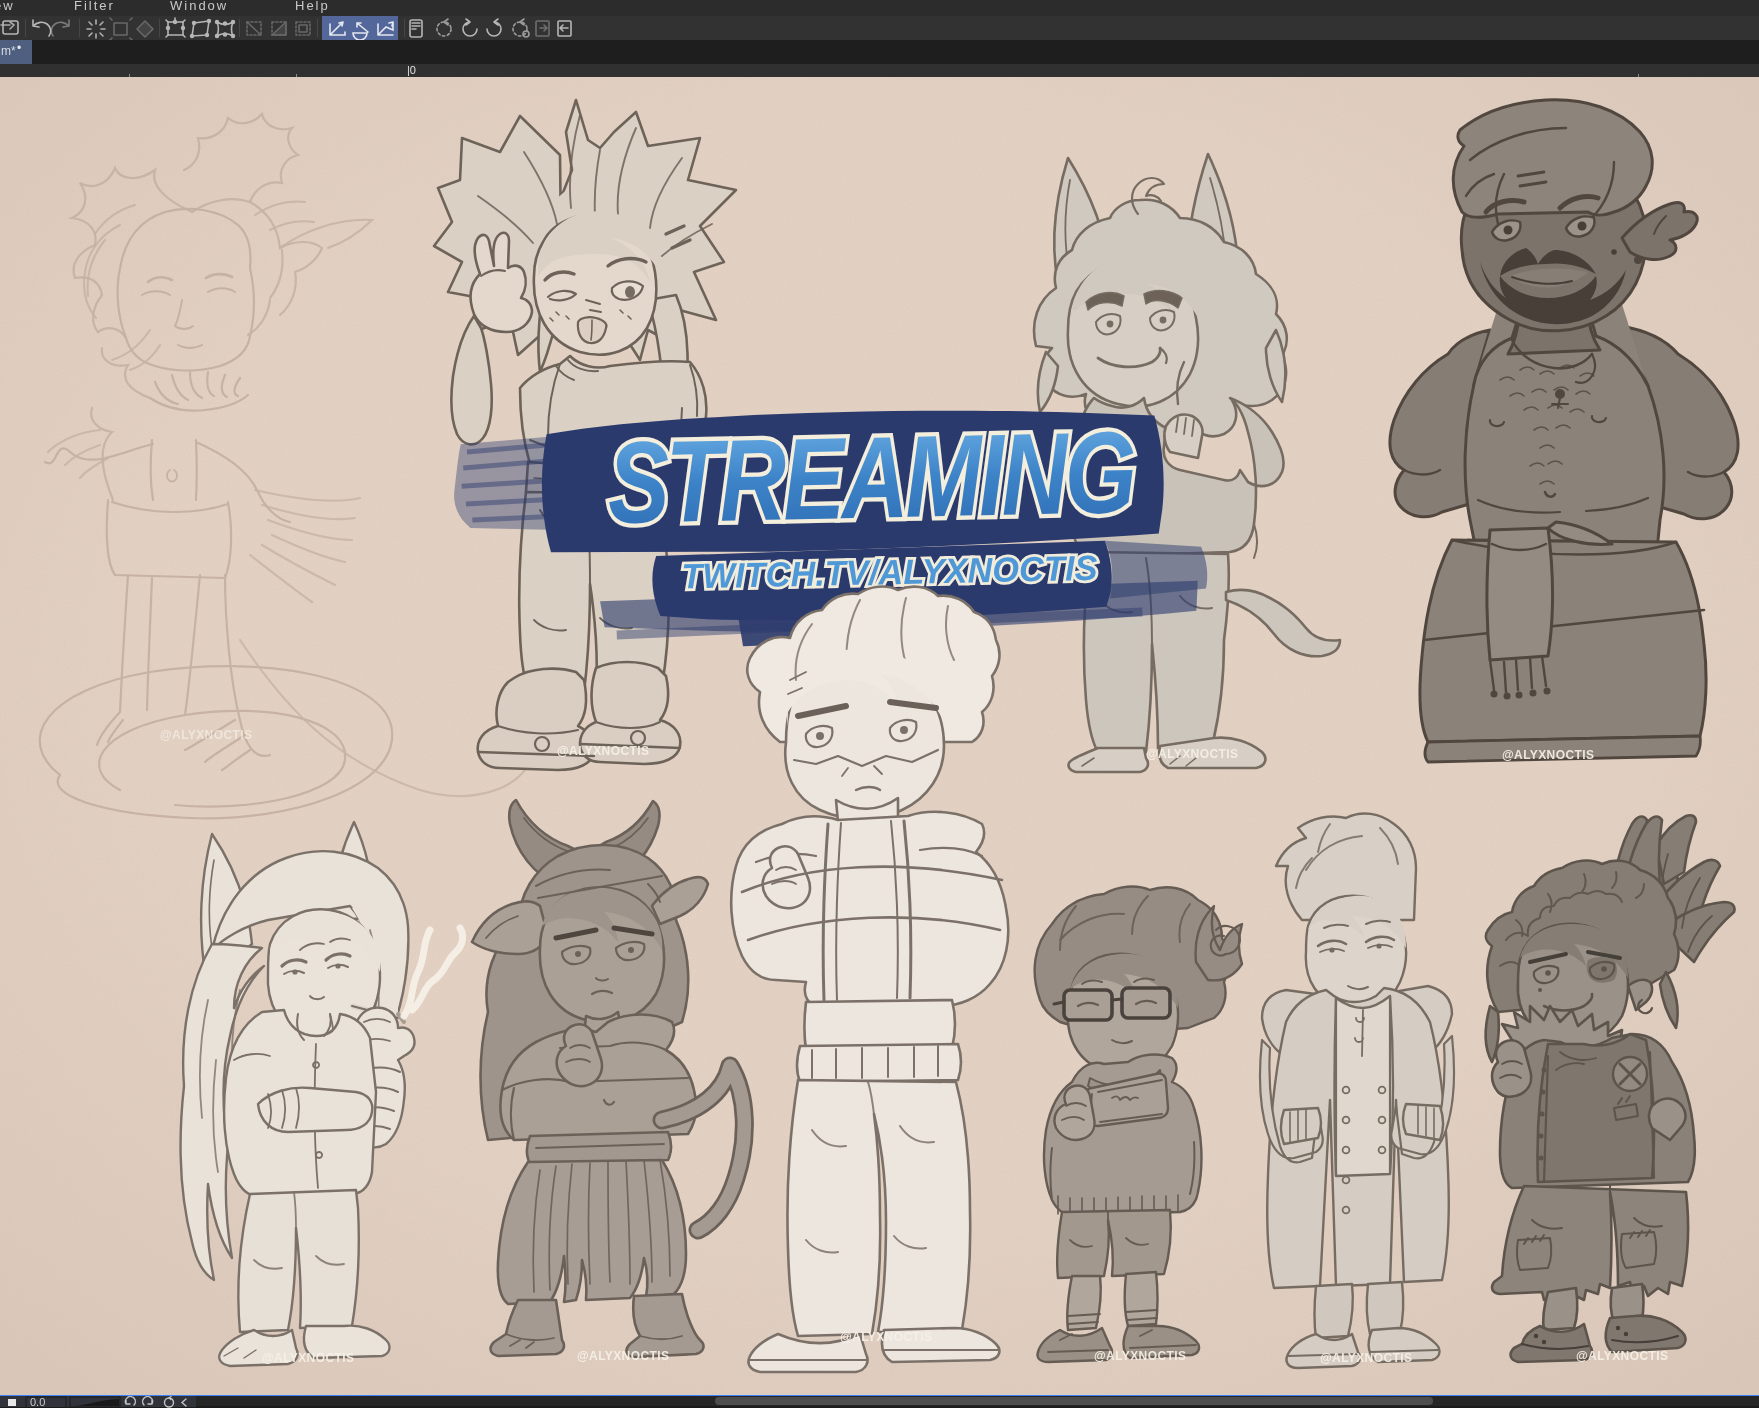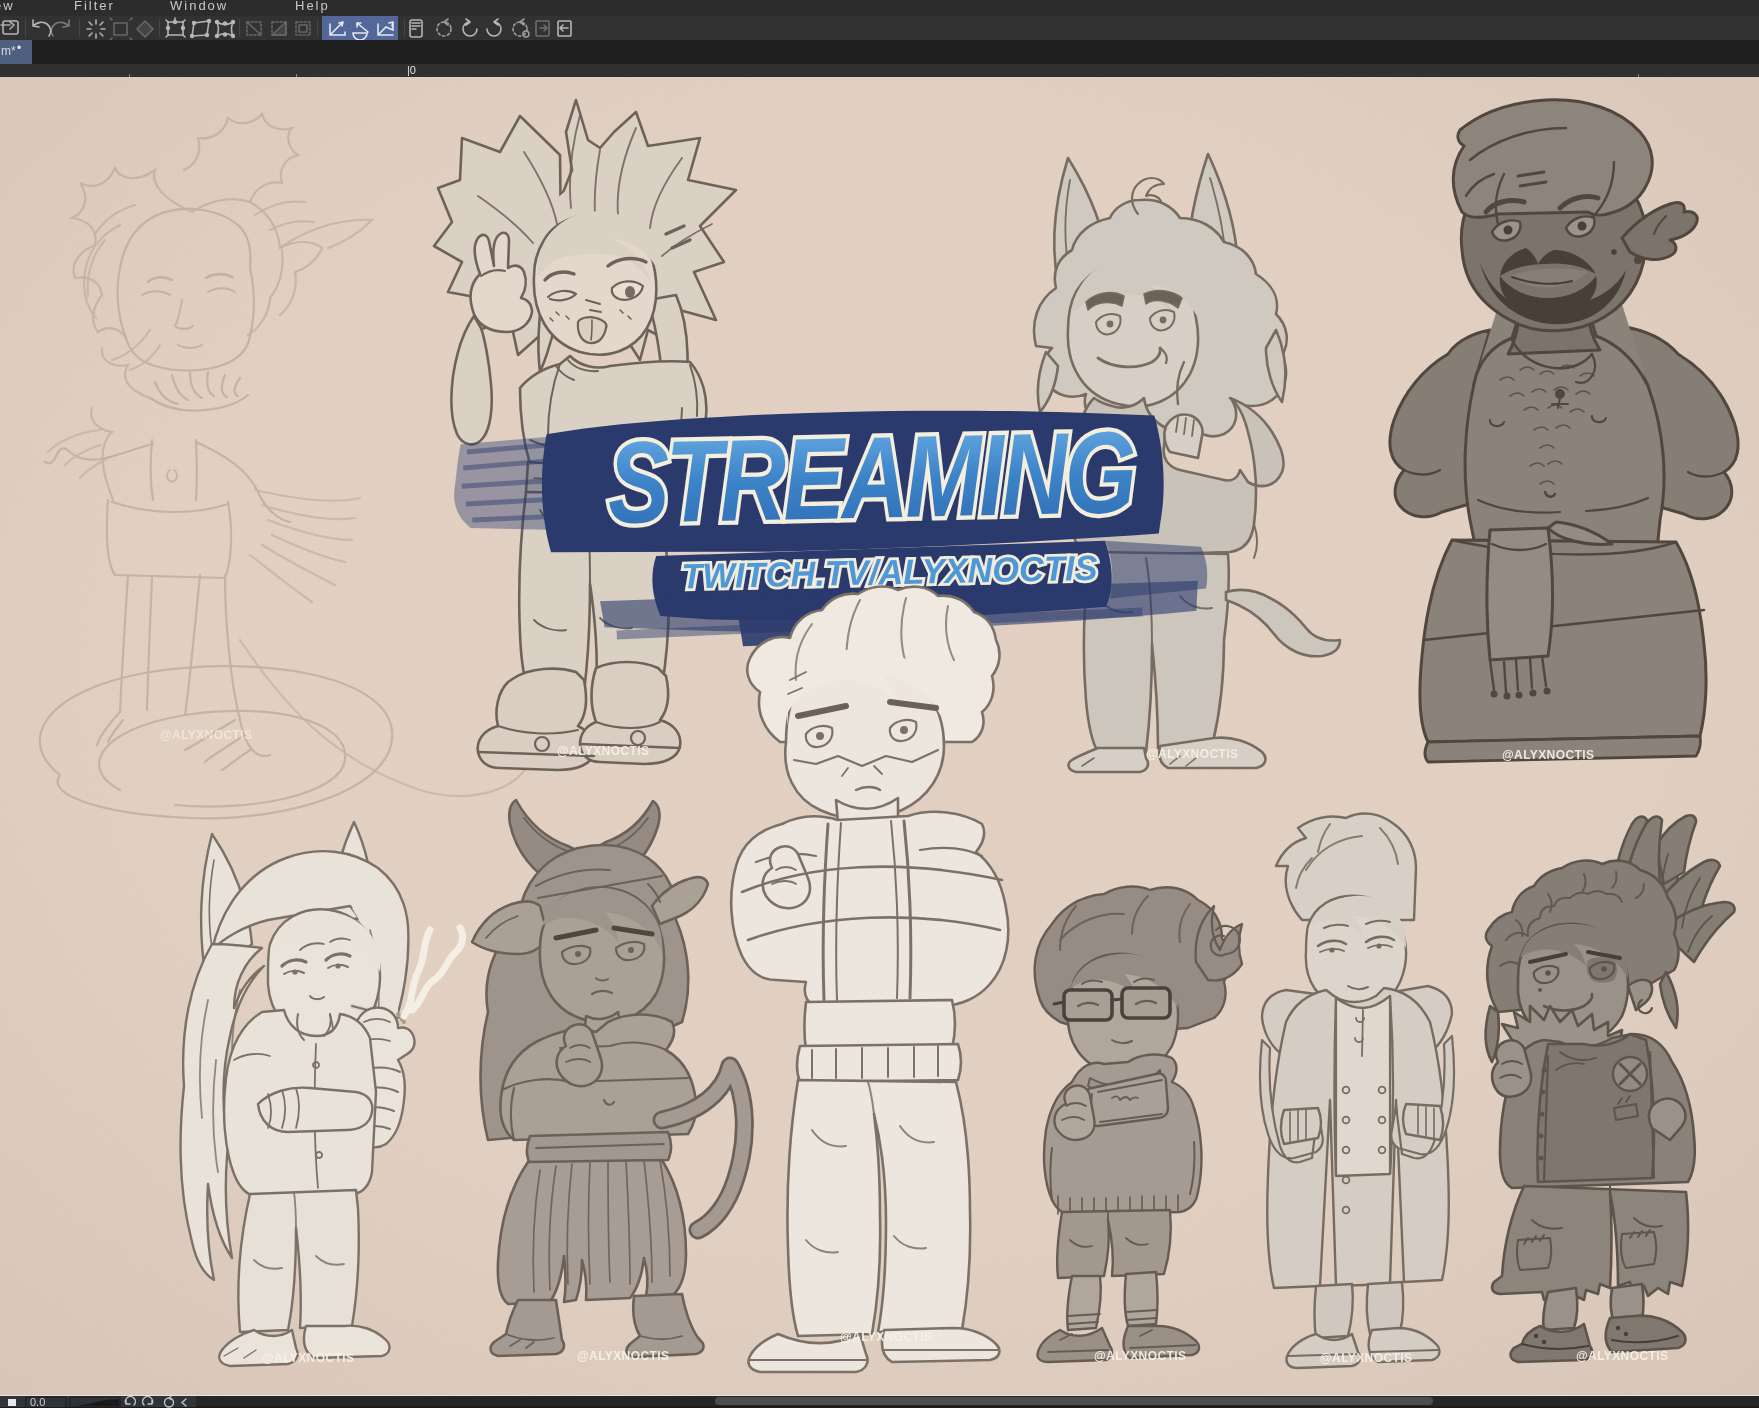--- a/index.html
+++ b/index.html
@@ -4,21 +4,21 @@
 <style>
   html,body{margin:0;padding:0;}
   body{width:1759px;height:1408px;overflow:hidden;background:#e5d3c5;font-family:"Liberation Sans",sans-serif;position:relative;}
   #menubar{position:absolute;left:0;top:0;width:1759px;height:16px;background:#2c2c2c;color:#c9c9c9;font-size:13px;letter-spacing:2px;}
   #menubar span{position:absolute;top:-2px;}
   #toolbar{position:absolute;left:0;top:16px;width:1759px;height:24px;background:#323232;}
   #tabbar{position:absolute;left:0;top:40px;width:1759px;height:24px;background:#1e1e1e;}
   #tab{position:absolute;left:0;top:0;width:32px;height:24px;background:#4e5f80;color:#d6dae2;font-size:12px;}
   #ruler{position:absolute;left:0;top:64px;width:1759px;height:13px;background:#303030;color:#cfcfcf;font-size:11px;}
   #canvas{position:absolute;left:0;top:77px;width:1759px;height:1318px;background:#e5d3c5;}
-  #bottombar{position:absolute;left:0;top:1395px;width:1759px;height:13px;background:#e5e5e5;}
+  #bottombar{position:absolute;left:0;top:1395px;width:1759px;height:13px;background:#3b82f6;}
   .tick{position:absolute;width:1px;height:3px;top:10px;background:#8a8a8a;}
 </style>
 </head>
 <body>
 <div id="menubar">
   <span style="left:-6px">ew</span>
   <span style="left:74px">Filter</span>
   <span style="left:170px">Window</span>
   <span style="left:295px">Help</span>
 </div>

